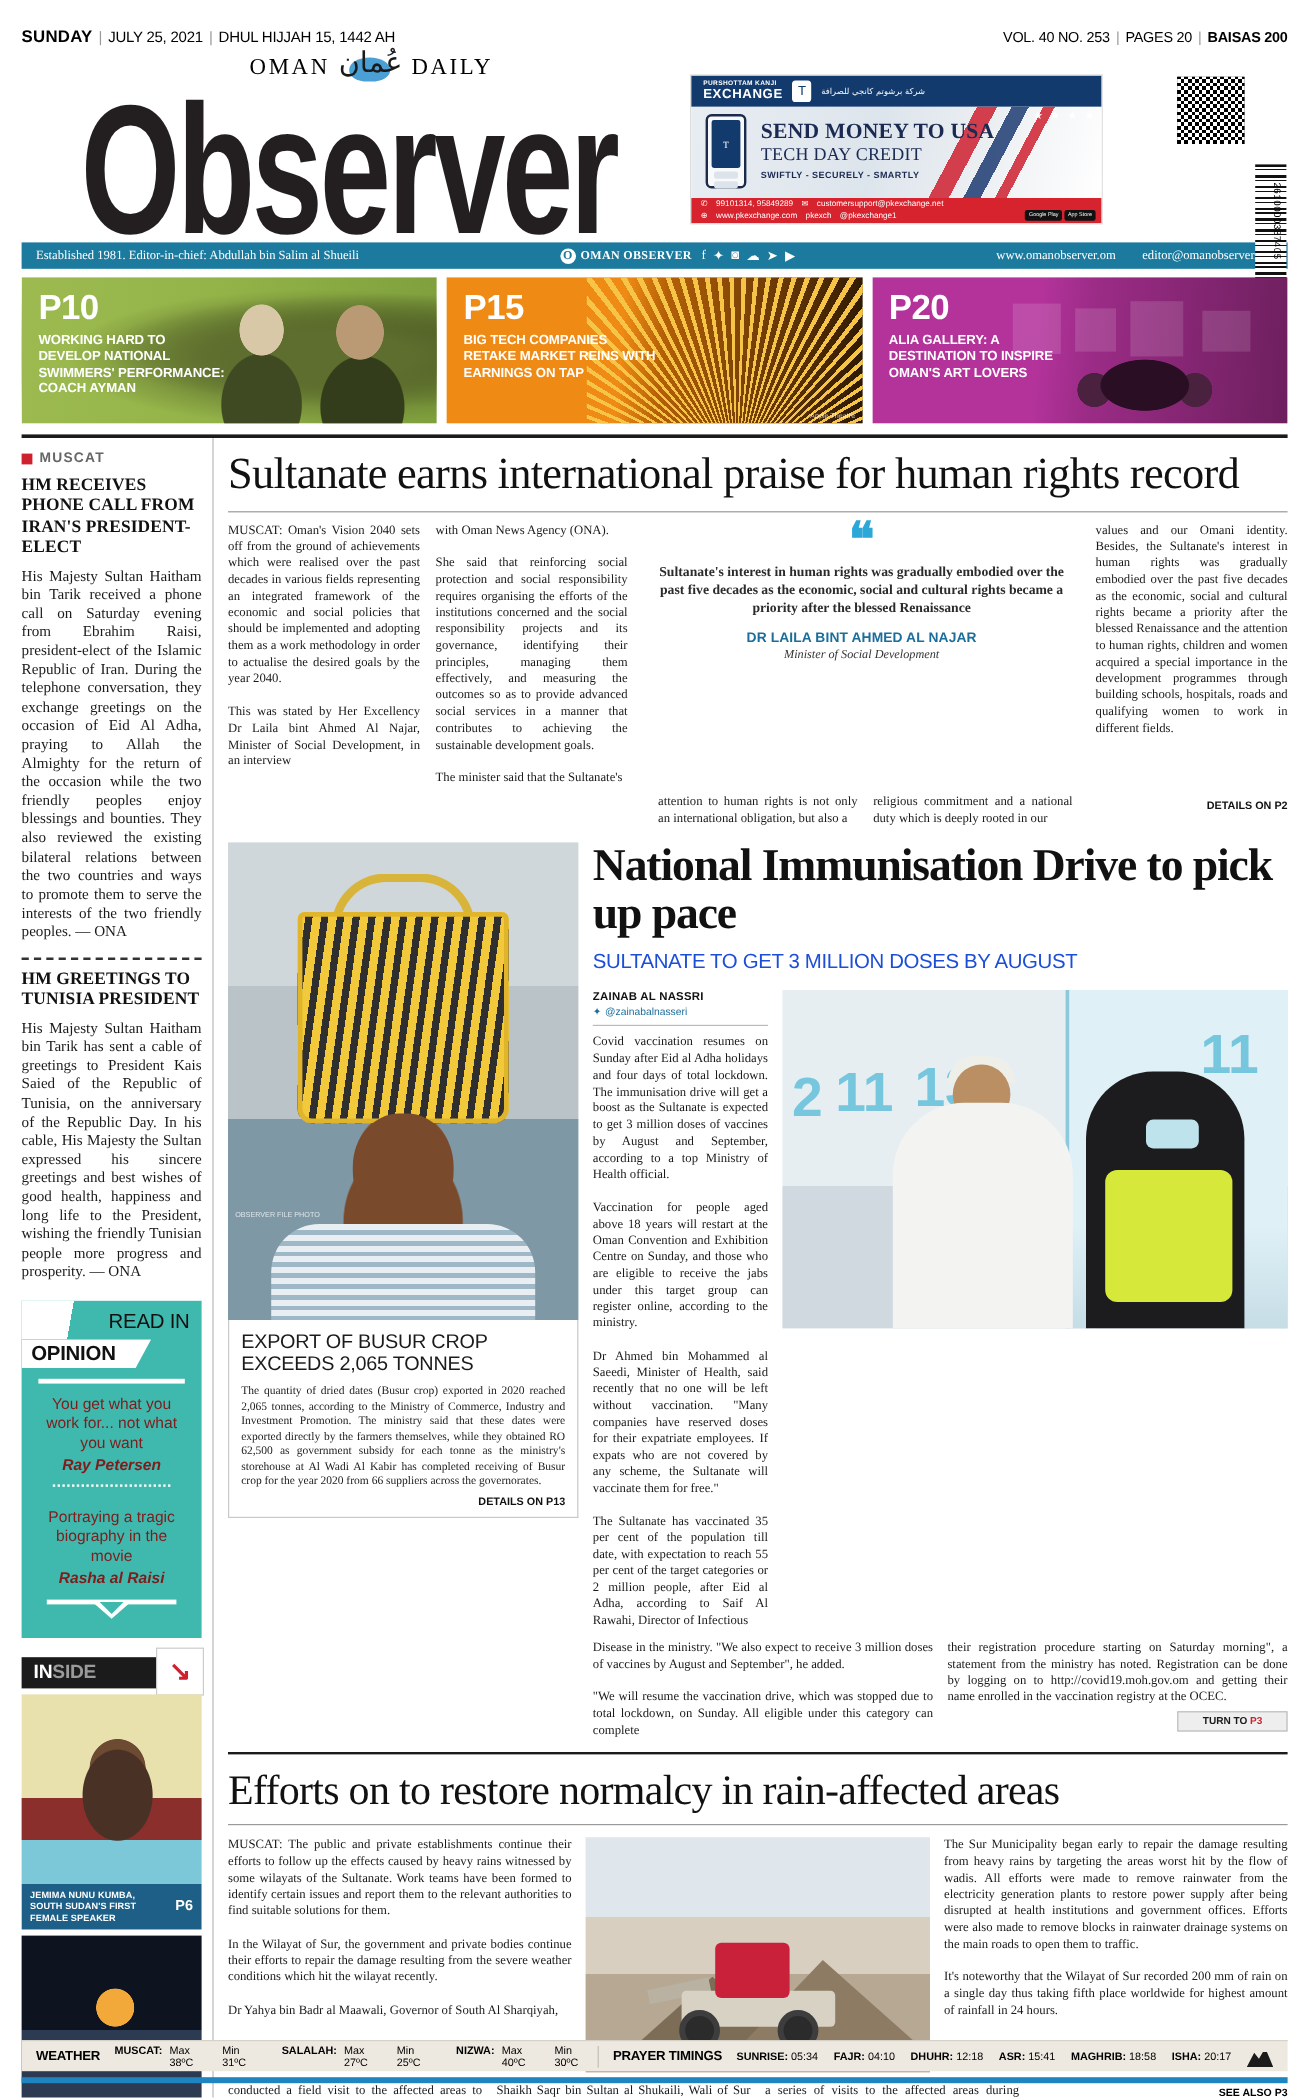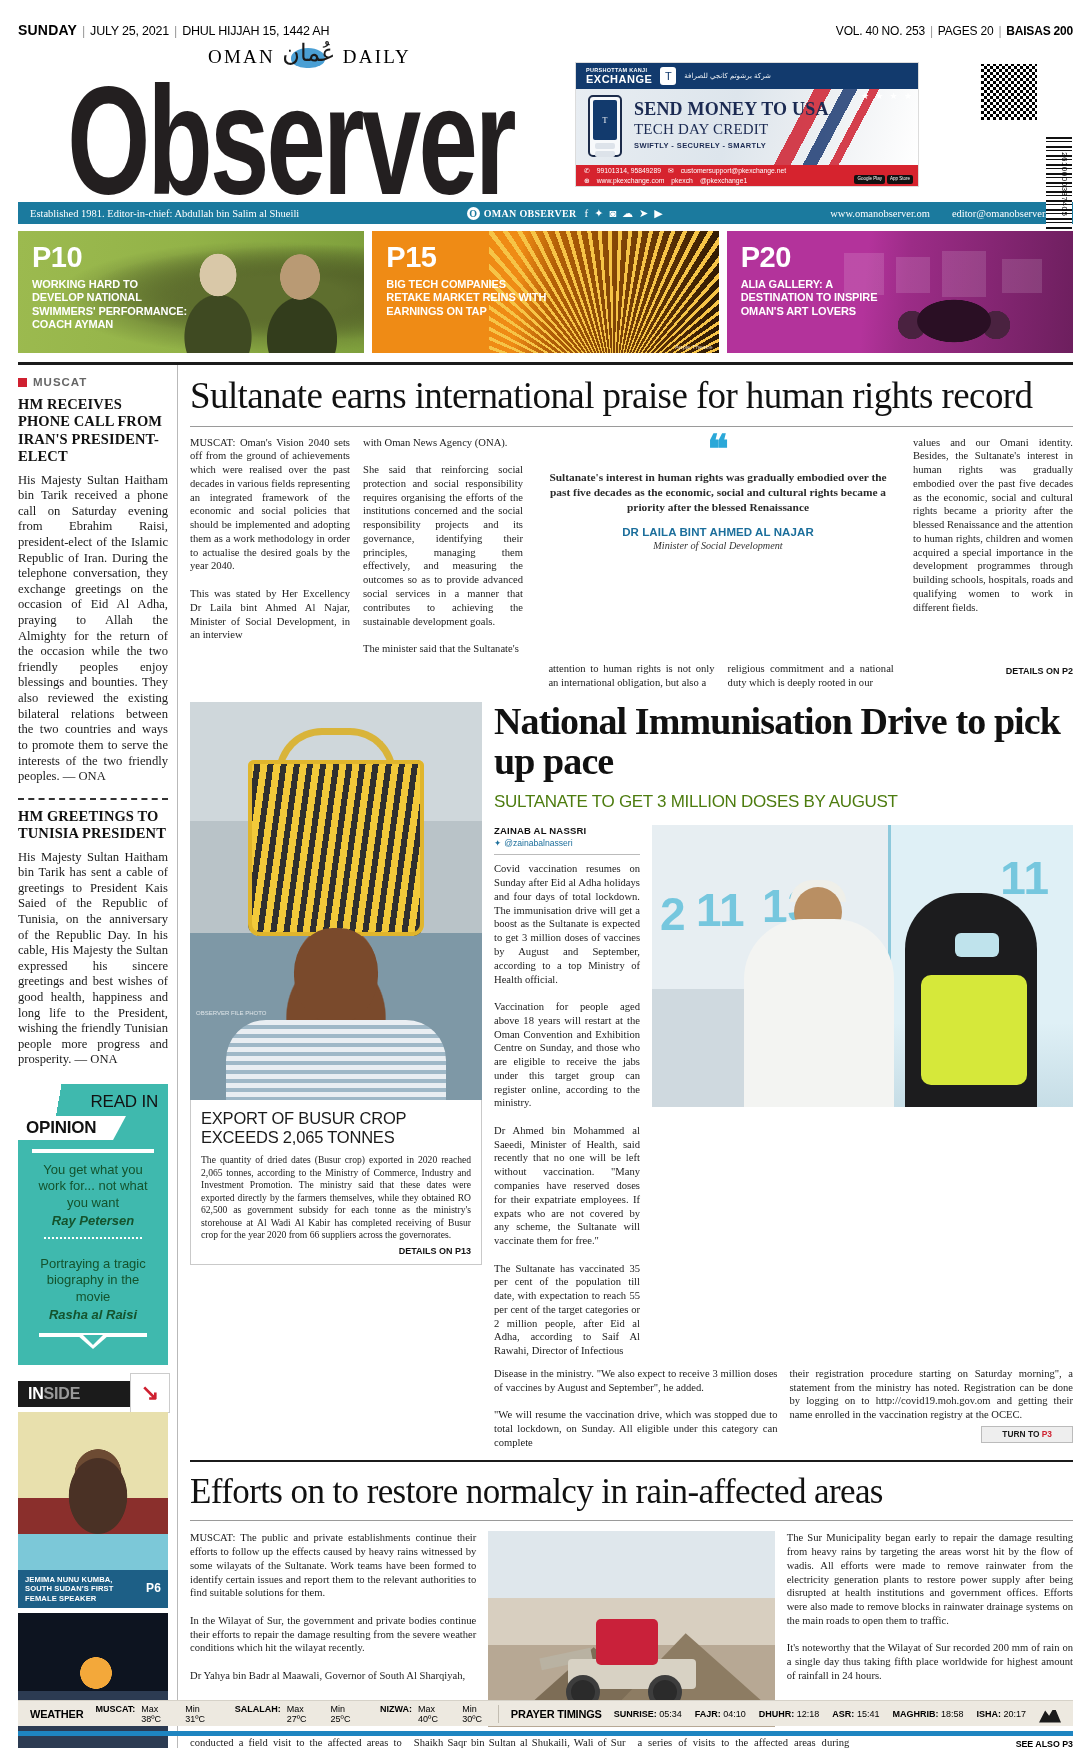--- a/index.html
+++ b/index.html
@@ -269,21 +269,21 @@
   .op-opinion {
     display: inline-block; background: #fff; color: #111;
     font-family: "Liberation Sans", sans-serif; font-weight: bold;
     font-size: 17px; padding: 2px 16px 2px 8px; letter-spacing: -.2px;
     clip-path: polygon(0 0, 100% 0, 88% 100%, 0 100%);
     width: 108px;
   }
   .op-bar { height: 4px; background: #fff; margin: 9px 14px 0 14px; }
   .op-item {
     text-align: center; font-family: "Liberation Sans", sans-serif;
-    font-size: 13px; line-height: 1.25; padding: 9px 10px 0 10px; color: #14532d;
+    font-size: 13px; line-height: 1.25; padding: 9px 10px 0 10px; color: #7f1d1d;
   }
   .op-item .by { font-style: italic; font-weight: bold; display: block; margin-top: 2px; }
   .op-dots { border-top: 2px dotted #fff; margin: 8px 26px; }
   .op-chev {
     margin: 10px auto 0 auto; width: 108px; height: 16px; position: relative;
   }
   .op-chev:before {
     content:""; position: absolute; left: 0; top: 0; width: 108px; height: 4px; background: #fff;
   }
   .op-chev:after {
@@ -414,21 +414,21 @@
     font-size: 9.6px; line-height: 1.3; margin-top: 7px; text-align: justify; color: #222;
   }
 
   .nat { flex: 1; }
   .nat-h {
     font-family: "Liberation Serif", serif; font-weight: bold;
     font-size: 38px; line-height: 1.04; letter-spacing: -.9px; color: #111;
   }
   .nat-sub {
     font-family: "Liberation Sans", sans-serif;
-    font-size: 17px; margin-top: 11px; color: #4d7c0f; letter-spacing: -.3px;
+    font-size: 17px; margin-top: 11px; color: #1d4ed8; letter-spacing: -.3px;
   }
   .nat-row { display: flex; gap: 12px; margin-top: 13px; }
   .nat-col1 { width: 146px; }
   .byline {
     font-family: "Liberation Sans", sans-serif; font-weight: bold;
     font-size: 9.5px; letter-spacing: .2px; color: #111;
   }
   .byhandle {
     font-family: "Liberation Sans", sans-serif; font-size: 8.6px;
     color: #1b6e9b; margin-top: 2px; display: flex; gap: 3px; align-items: center;

